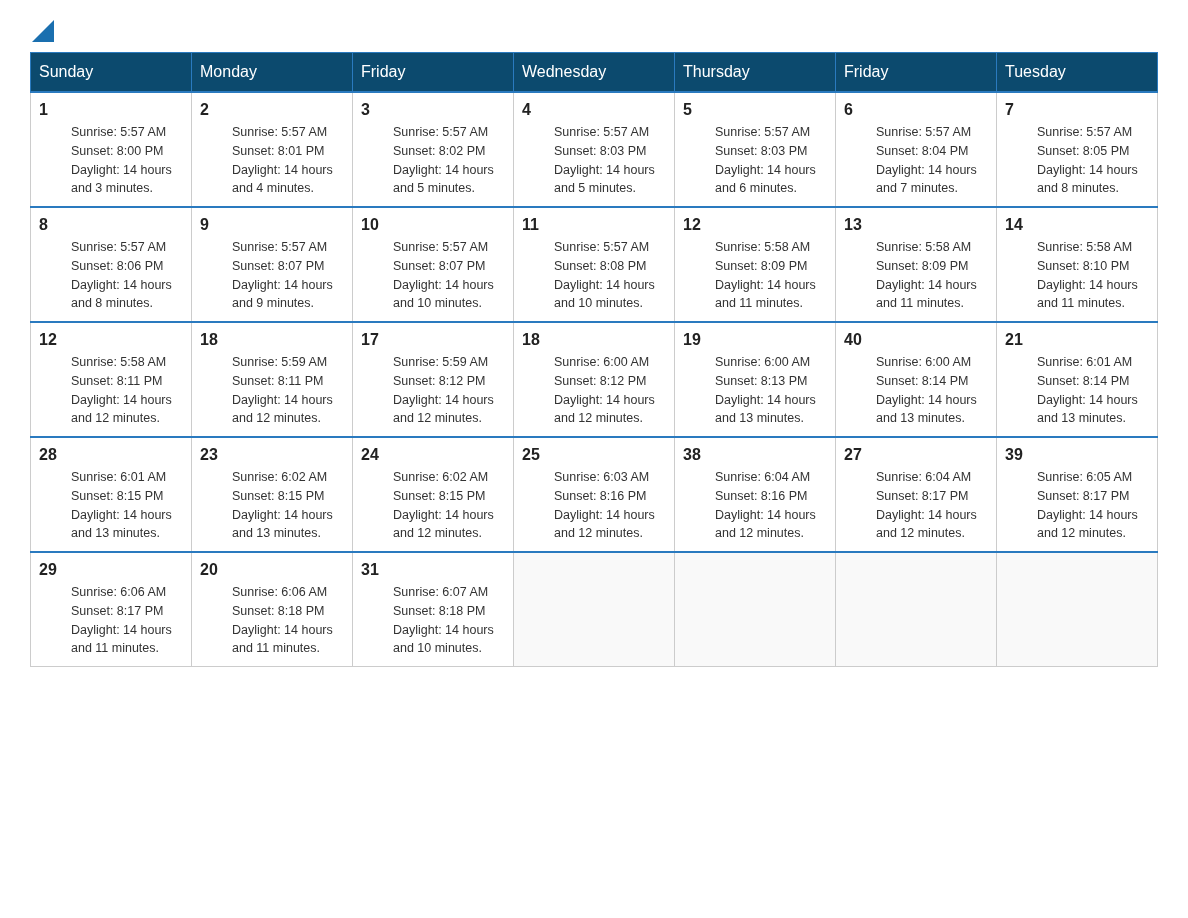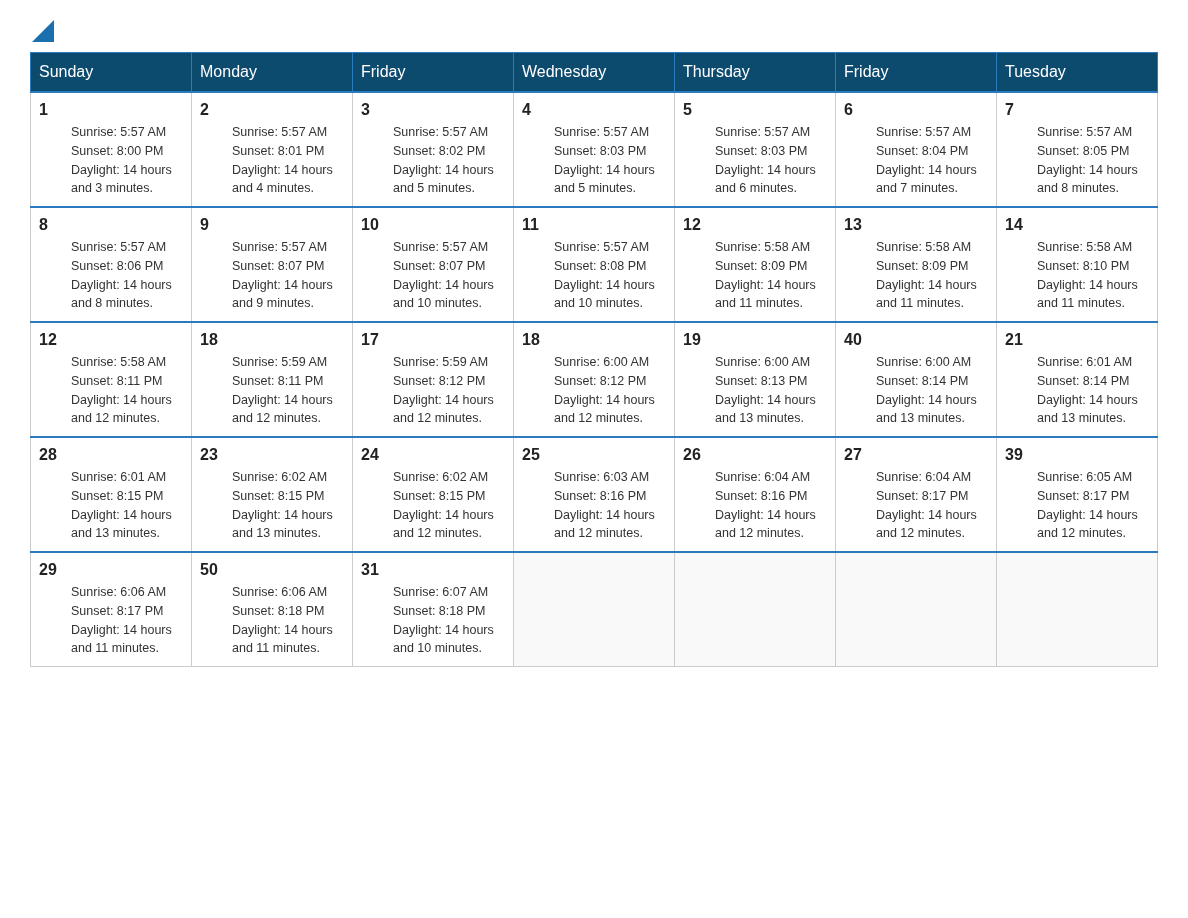--- a/index.html
+++ b/index.html
@@ -347,21 +347,21 @@
         <td>
         <span class="day-number">25</span>
         <div class="day-info">
           Sunrise: 6:03 AM<br>
           Sunset: 8:16 PM<br>
           Daylight: 14 hours<br>
           and 12 minutes.
         </div>
       </td>
         <td>
-        <span class="day-number">26</span>
+        <span class="day-number">38</span>
         <div class="day-info">
           Sunrise: 6:04 AM<br>
           Sunset: 8:16 PM<br>
           Daylight: 14 hours<br>
           and 12 minutes.
         </div>
       </td>
         <td>
         <span class="day-number">27</span>
         <div class="day-info">
@@ -385,21 +385,21 @@
         <td>
         <span class="day-number">29</span>
         <div class="day-info">
           Sunrise: 6:06 AM<br>
           Sunset: 8:17 PM<br>
           Daylight: 14 hours<br>
           and 11 minutes.
         </div>
       </td>
         <td>
-        <span class="day-number">50</span>
+        <span class="day-number">20</span>
         <div class="day-info">
           Sunrise: 6:06 AM<br>
           Sunset: 8:18 PM<br>
           Daylight: 14 hours<br>
           and 11 minutes.
         </div>
       </td>
         <td>
         <span class="day-number">31</span>
         <div class="day-info">

